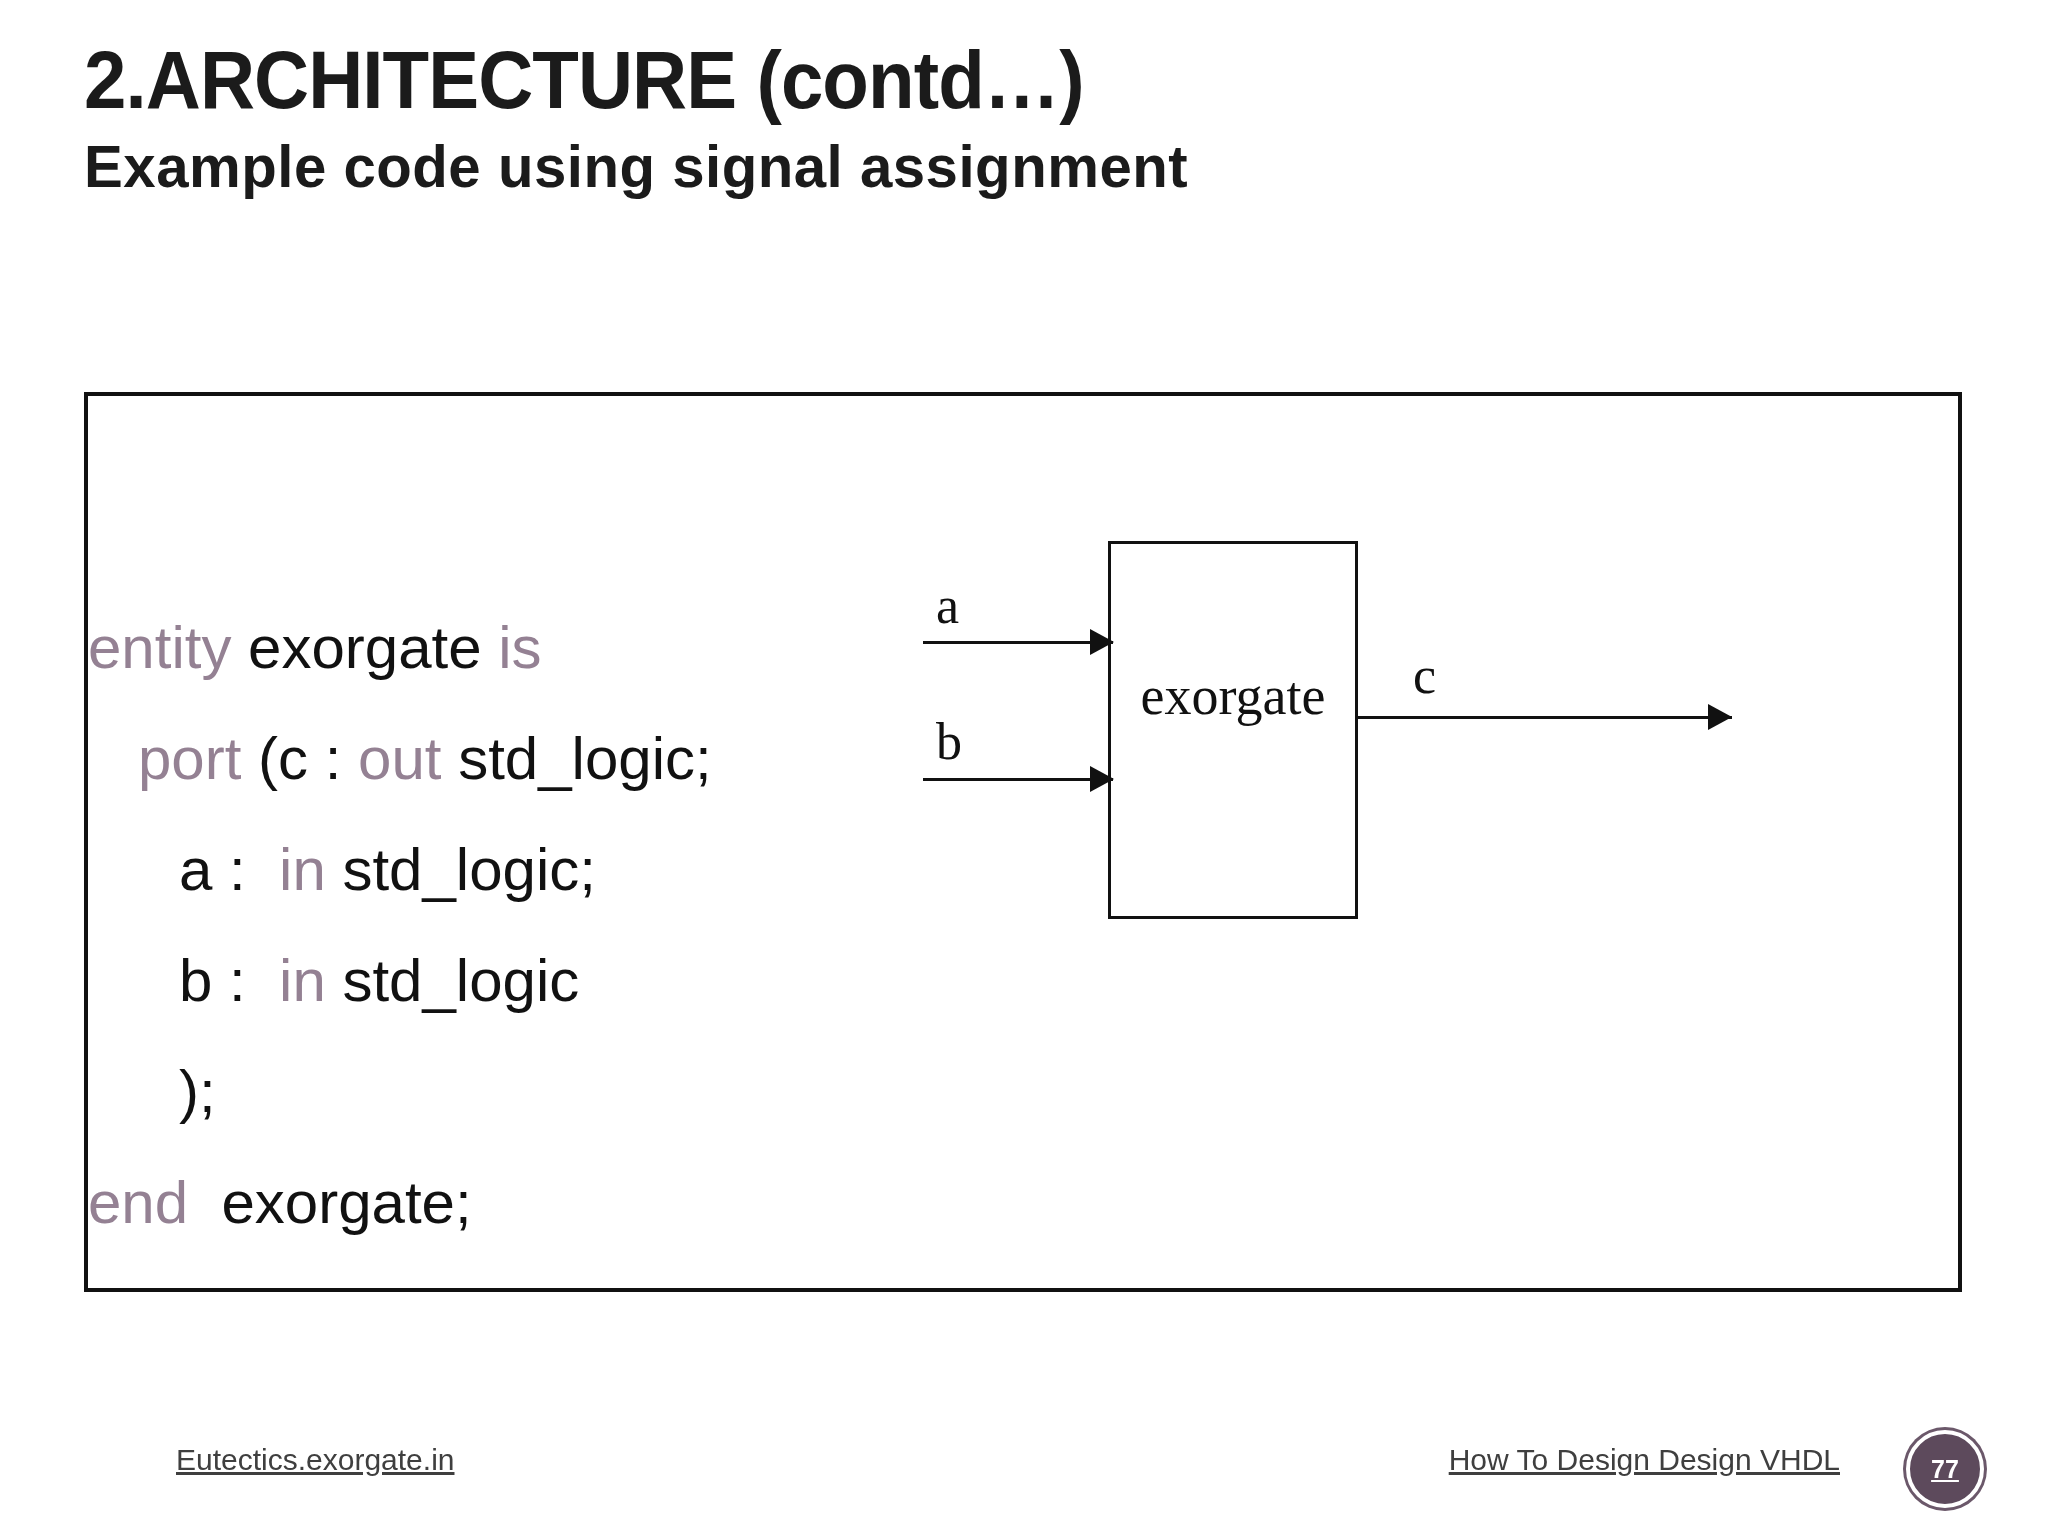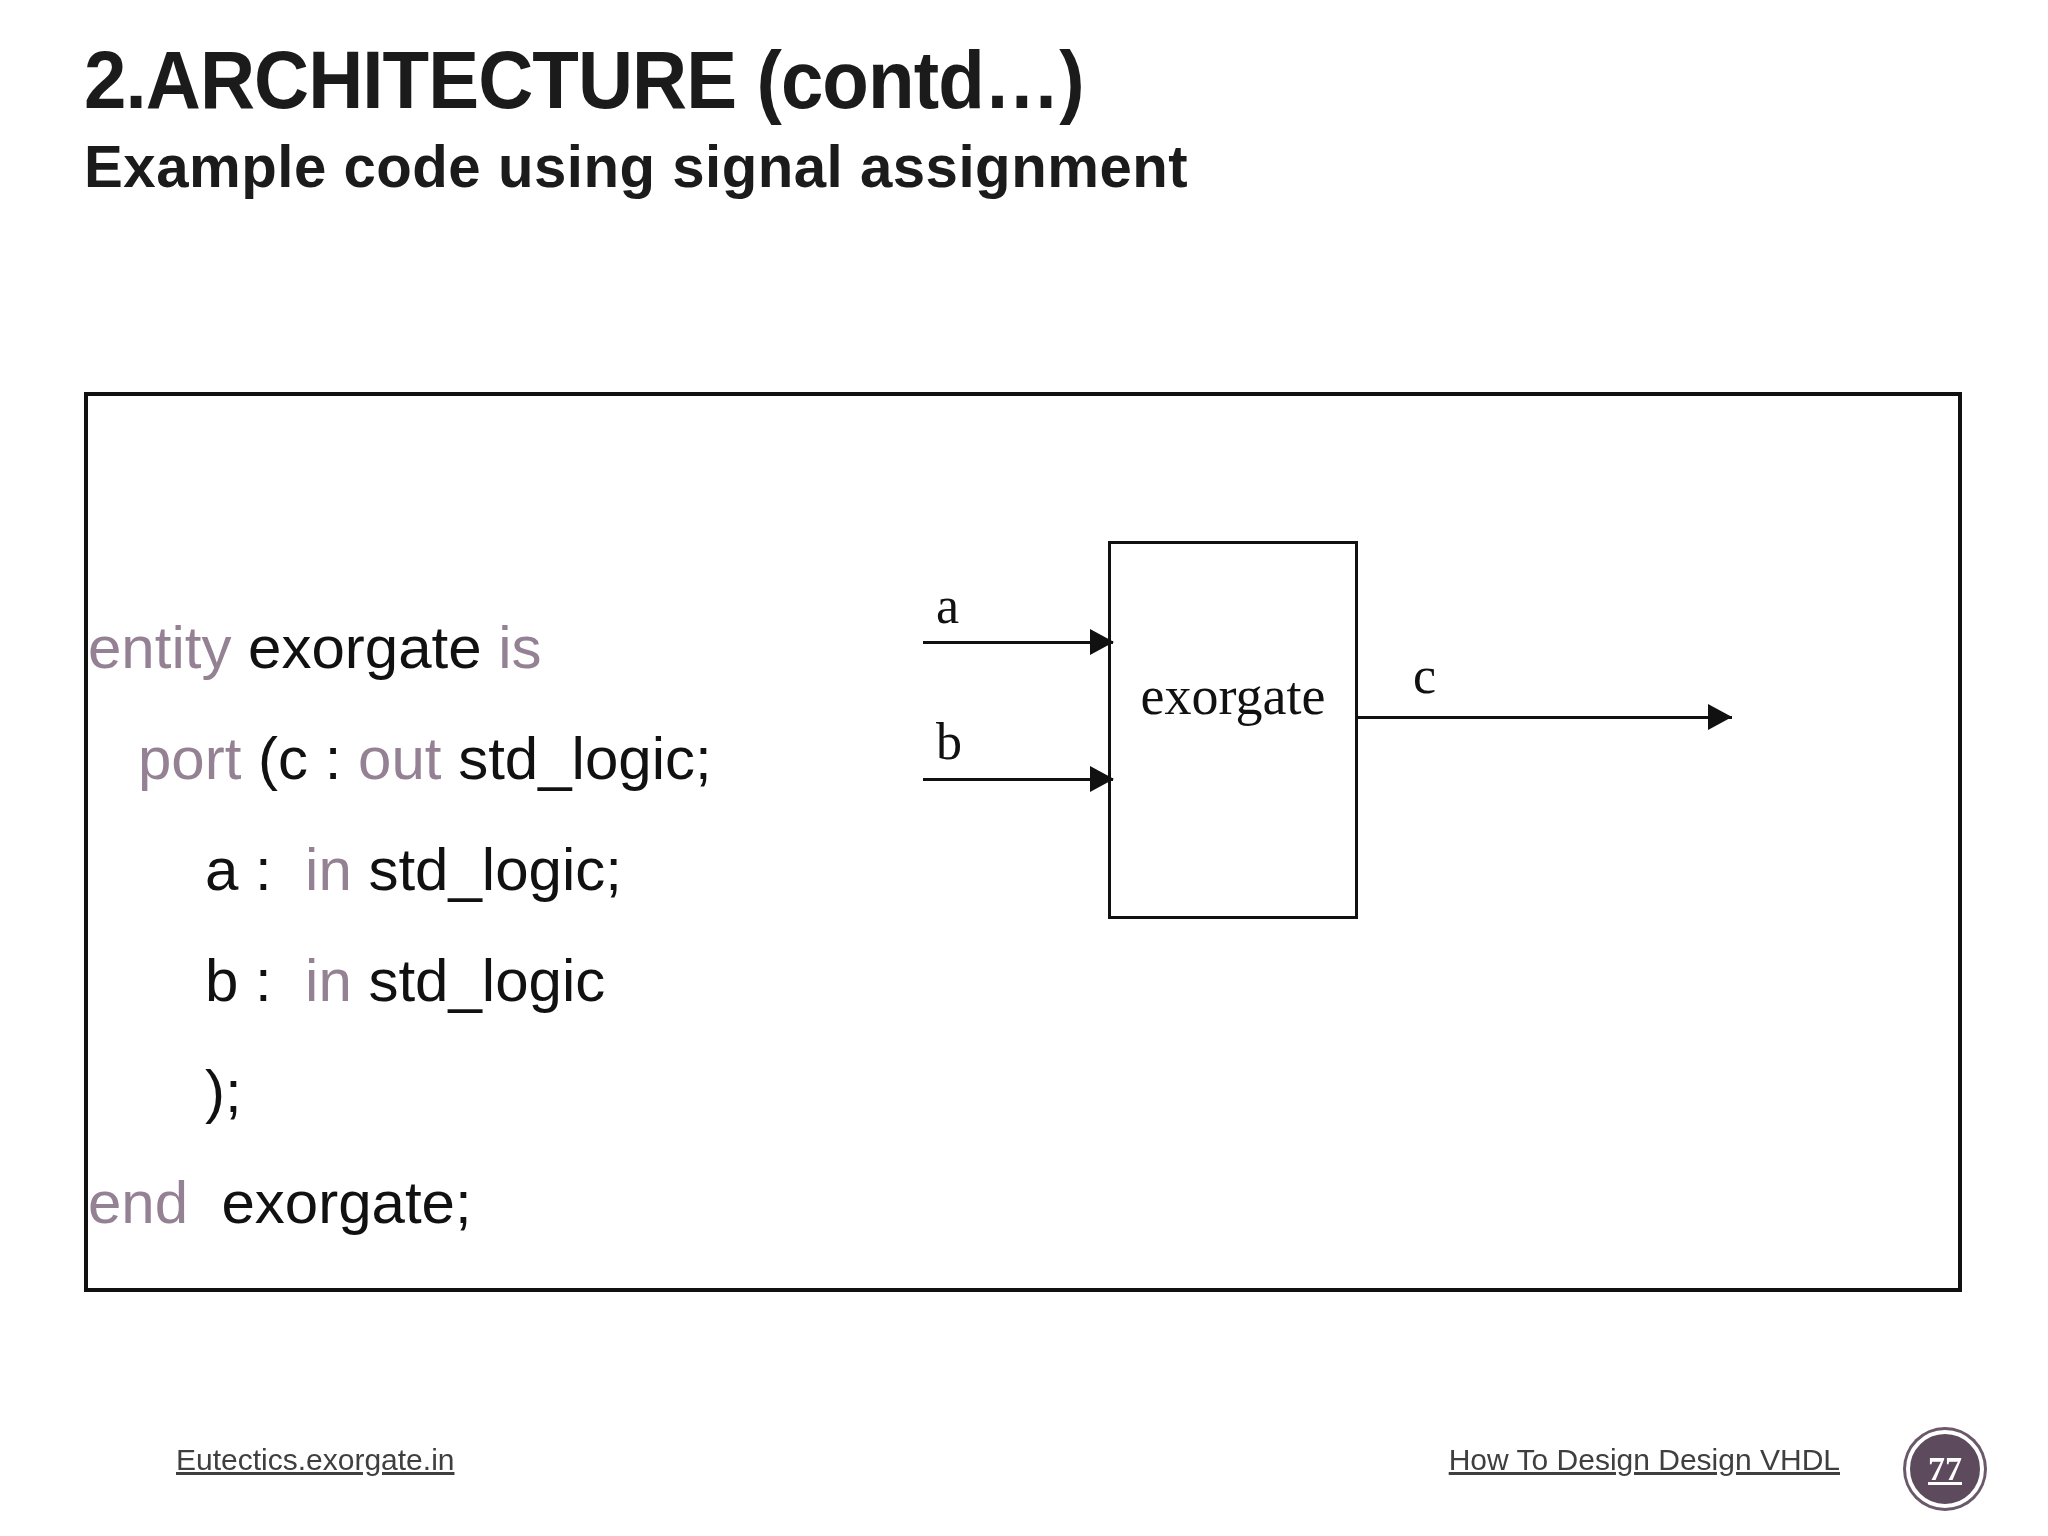--- a/index.html
+++ b/index.html
@@ -67,21 +67,21 @@
     width: 900px;
     font-family: "Liberation Sans", sans-serif;
     font-size: 60px;
     line-height: 111px;
     color: #111111;
     white-space: pre;
   }
   .code-line { white-space: pre; }
   .kw { color: #948193; margin-top: 21px; }
   .ind1 { padding-left: 50px; }
-  .ind2 { padding-left: 117px; }
+  .ind2 { padding-left: 91px; }
 
   
   #diagram {
     position: absolute;
     left: 780px;
     top: 110px;
     width: 1060px;
     height: 520px;
   }
   #gate-box {
@@ -162,22 +162,22 @@
     border-radius: 50%;
     background: #5d4a5c;
     border: 4px solid #ffffff;
     box-shadow: 0 0 0 3px #6b586a;
     box-sizing: border-box;
     display: flex;
     align-items: center;
     justify-content: center;
   }
   #page-number {
-    font-family: Liberation Serif, serif;
-    font-size: 34px;
+    font-family: Liberation Sans, sans-serif;
+    font-size: 25px;
     font-weight: bold;
     color: #ffffff;
     text-decoration: underline;
     line-height: 30px;
   }
 </style>
 </head>
 <body>
 
 <div id="slide">

